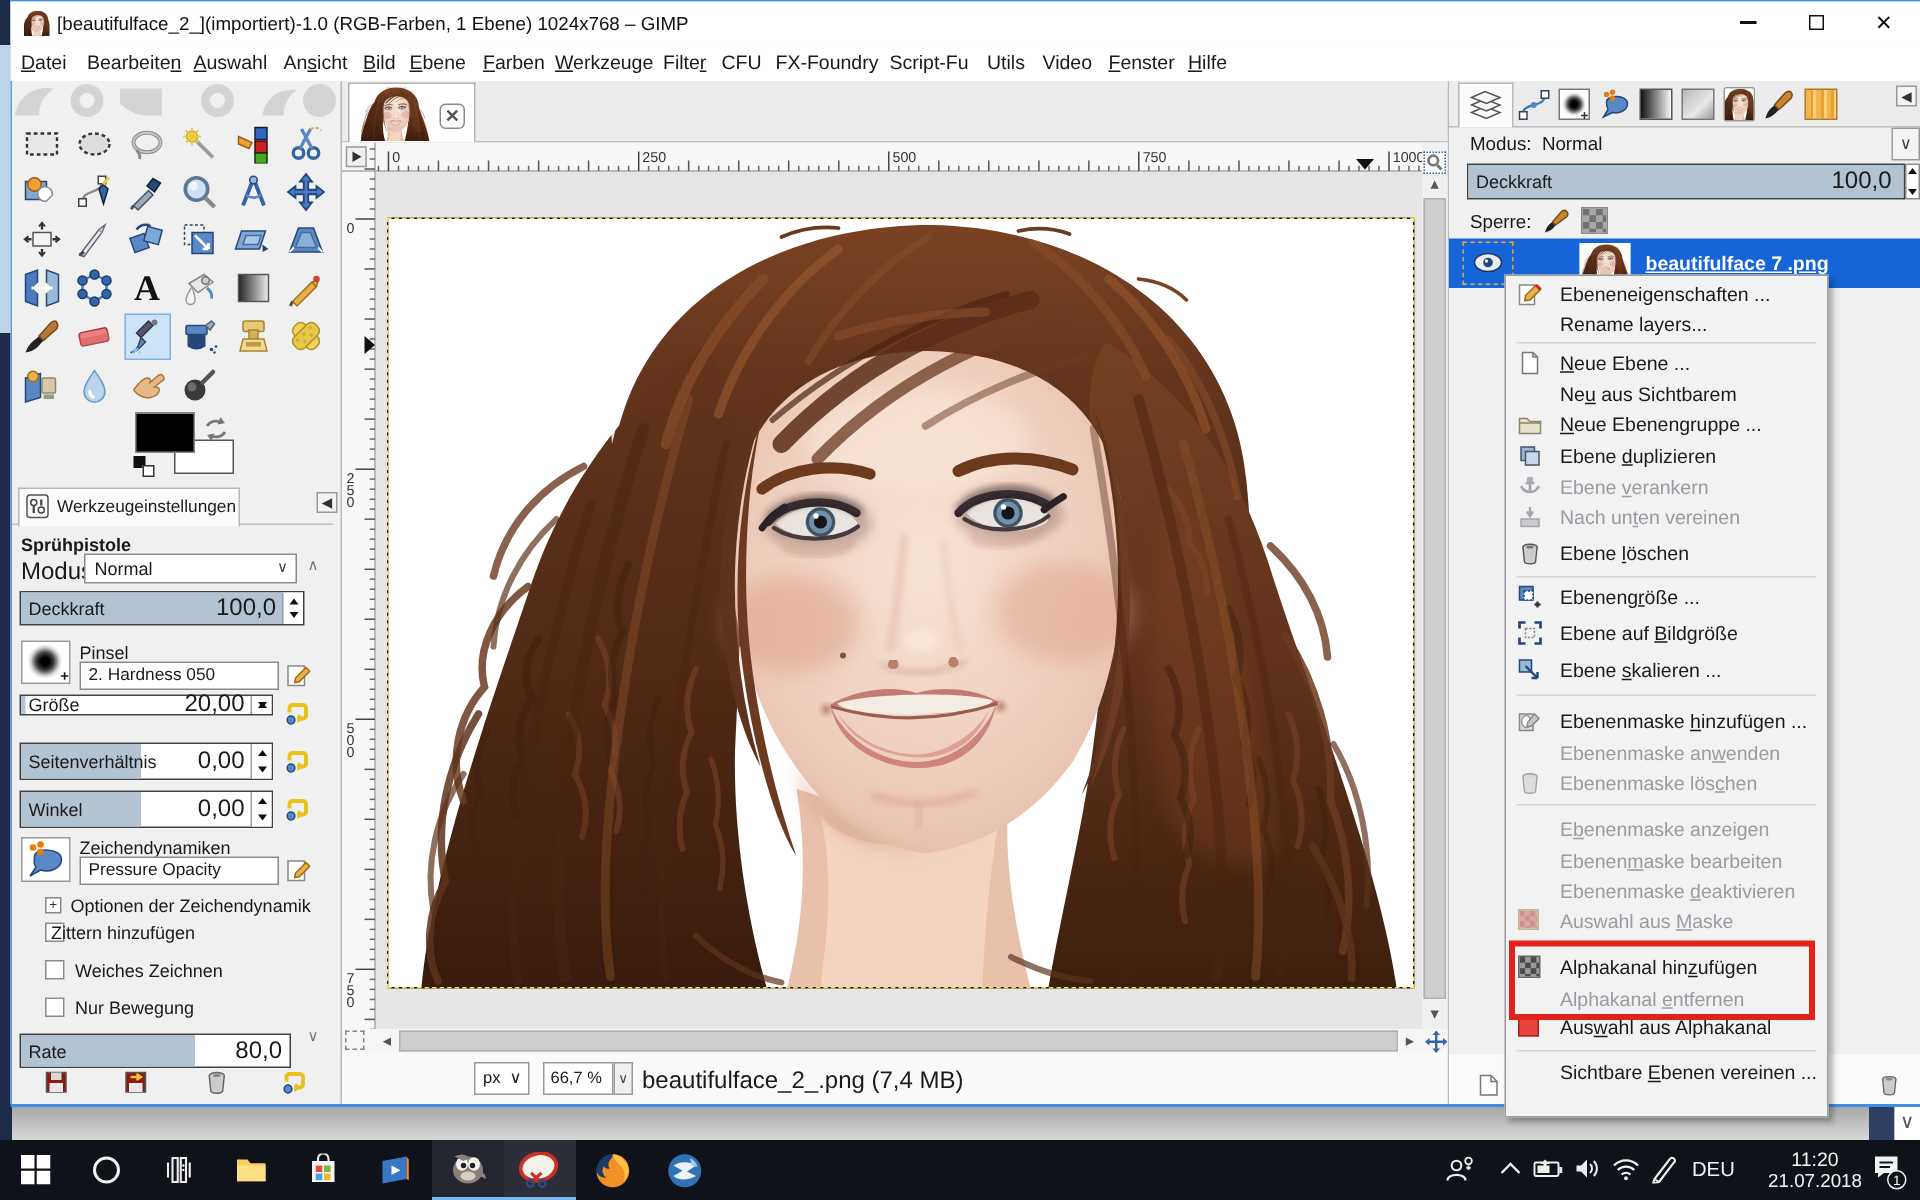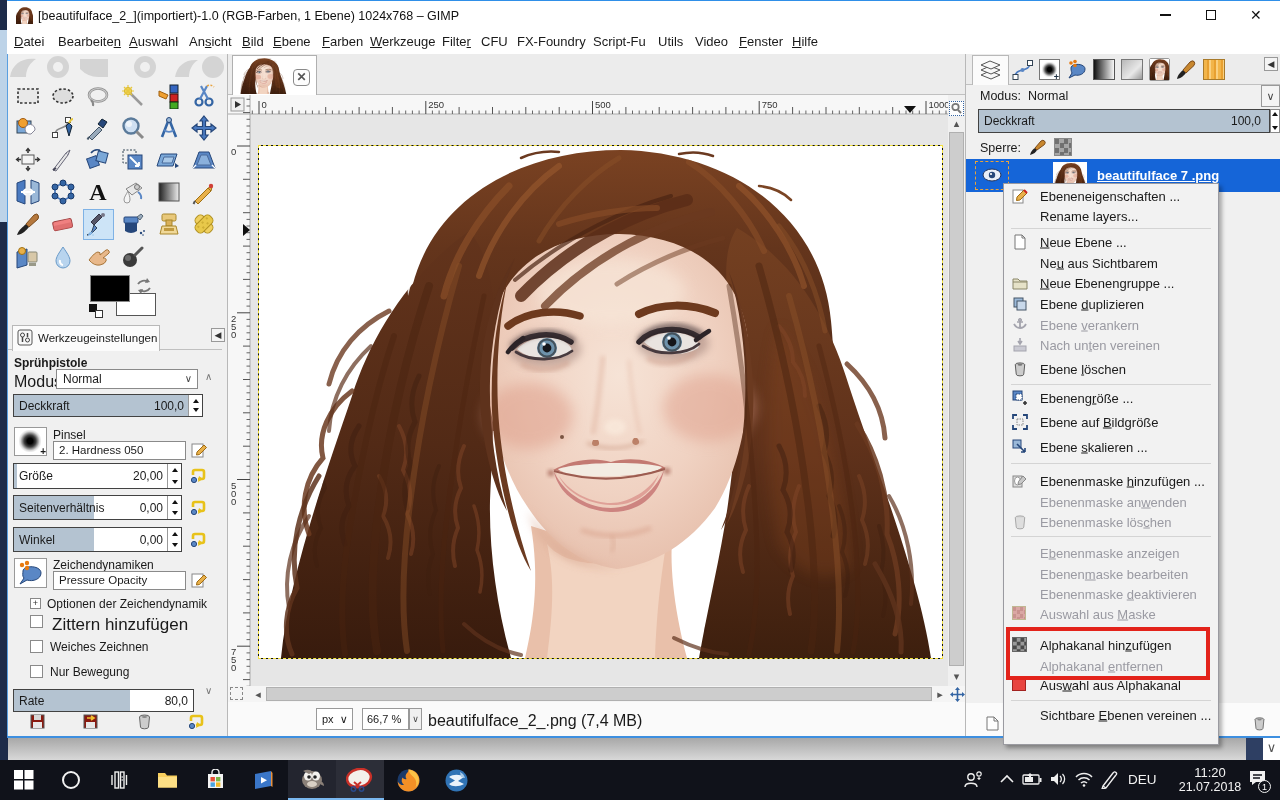--- a/index.html
+++ b/index.html
@@ -2,21 +2,21 @@
 <html><head>
 <meta charset="utf-8">
 <style>
 *{margin:0;padding:0;box-sizing:border-box}
 html,body{width:1280px;height:800px;overflow:hidden}
 body{position:relative;font-family:"Liberation Sans",sans-serif;background:#9aa0a6;font-size:12px;color:#1a1a1a}
 .s{position:absolute}
 .slider{position:absolute;border:1px solid #424242;background:#fff}
 .sfill{position:absolute;left:0;top:0;bottom:0;background:#b4c3d1}
 .slbl{position:absolute;left:5px;top:50%;transform:translateY(-50%);font-size:12px;white-space:nowrap}
-.sval{position:absolute;top:50%;transform:translateY(-50%);font-size:12px}
+.sval{position:absolute;top:50%;transform:translateY(-50%);font-size:16px}
 .spin{position:absolute;right:0;top:0;bottom:0;background:#fff;border-left:1px solid #9a9a9a}
 .spin:before{content:"";position:absolute;left:50%;top:4px;transform:translateX(-50%);border:3.5px solid transparent;border-bottom:4.5px solid #111;border-top:none}
 .spin:after{content:"";position:absolute;left:50%;bottom:4px;transform:translateX(-50%);border:3.5px solid transparent;border-top:4.5px solid #111;border-bottom:none}
 .cb{position:absolute;width:13px;height:13px;background:#fff;border:1px solid #8a8a8a}
 .mi{position:absolute;left:37px;font-size:13px;white-space:nowrap;transform:translateY(-50%)}
 .dis{color:#9a9aa2}
 .msep{position:absolute;left:8px;right:8px;height:1px;background:#d4d4d4}
 u{text-decoration:underline}
 </style>
 </head>
@@ -294,21 +294,21 @@
 <div class="s" style="left:14px;top:427px;width:33px;height:29px;background:#fff;border:1px solid #999">
     <div class="s" style="left:4px;top:2px;width:22px;height:22px;background:radial-gradient(circle,#000 18%,rgba(0,0,0,0.75) 38%,rgba(0,0,0,0.15) 62%,transparent 75%)"></div>
     <div class="s" style="right:0px;bottom:-2px;font-size:10px;font-weight:bold">+</div>
   </div>
 <div class="s" style="left:53px;top:428px;font-size:12px">Pinsel</div>
 <div class="s" style="left:53px;top:441px;width:133px;height:19px;background:#fff;border:1px solid #8a8a8a;font-size:11.5px;line-height:17px;padding-left:5px">2. Hardness 050</div>
 <svg class="s" style="left:191px;top:442px" width="16" height="17" viewBox="0 0 16 17">
     <rect x="1" y="2" width="11" height="13" fill="#fff" stroke="#888"></rect>
     <path d="M 13,3 l 2.5,2.5 -7,7 -3,0.5 0.5,-3 Z" fill="#e8b04a" stroke="#a06a10"></path>
   </svg>
-<div class="slider" style="left:13px;top:463px;width:169px;height:26px">
+<div class="slider" style="left:13px;top:463px;width:169px;height:14px">
     <div class="sfill" style="width:3px"></div>
     <div class="slbl">Größe</div>
     <div class="sval" style="right:18px">20,00</div>
     <div class="spin" style="width:14px"></div>
   </div>
 <svg class="s" style="left:190px;top:467px" width="17" height="17" viewBox="0 0 17 17">
     <path d="M 3,8 V 5 a 2,2 0 0 1 2,-2 h 7 a 2,2 0 0 1 2,2 v 5 a 2,2 0 0 1 -2,2 H 8" fill="none" stroke="#e8c21a" stroke-width="2.6"></path>
     <path d="M 9,9 L 8,15 L 13,12 Z" fill="#e8c21a"></path>
     <circle cx="4" cy="13" r="2.6" fill="#5a87c5" stroke="#26477a"></circle>
   </svg>
@@ -342,21 +342,21 @@
     </svg></div>
 <div class="s" style="left:53px;top:558px;font-size:12px">Zeichendynamiken</div>
 <div class="s" style="left:53px;top:571px;width:133px;height:19px;background:#fff;border:1px solid #8a8a8a;font-size:11.5px;line-height:17px;padding-left:5px">Pressure Opacity</div>
 <svg class="s" style="left:191px;top:572px" width="16" height="17" viewBox="0 0 16 17">
     <rect x="1" y="2" width="11" height="13" fill="#fff" stroke="#888"></rect>
     <path d="M 13,3 l 2.5,2.5 -7,7 -3,0.5 0.5,-3 Z" fill="#e8b04a" stroke="#a06a10"></path>
   </svg>
 <div class="s" style="left:30px;top:598px;width:11px;height:11px;border:1px solid #888;background:#fff;font-size:9px;line-height:9px;text-align:center;color:#333">+</div>
 <div class="s" style="left:47px;top:597px;font-size:12px">Optionen der Zeichendynamik</div>
 <div class="cb" style="left:30px;top:615px"></div>
-<div class="s" style="left:52px;top:615px;font-size:17px">Zittern hinzufügen</div>
+<div class="s" style="left:34px;top:615px;font-size:12px">Zittern hinzufügen</div>
 <div class="cb" style="left:30px;top:640px"></div>
 <div class="s" style="left:50px;top:640px;font-size:12px">Weiches Zeichnen</div>
 <div class="cb" style="left:30px;top:665px"></div>
 <div class="s" style="left:50px;top:665px;font-size:12px">Nur Bewegung</div>
 <div class="slider" style="left:13px;top:689px;width:181px;height:23px">
     <div class="sfill" style="width:116px"></div>
     <div class="slbl">Rate</div>
     <div class="sval" style="right:5px">80,0</div>
   </div>
 <svg class="s" style="left:29px;top:713px" width="17" height="17" viewBox="0 0 17 17">

